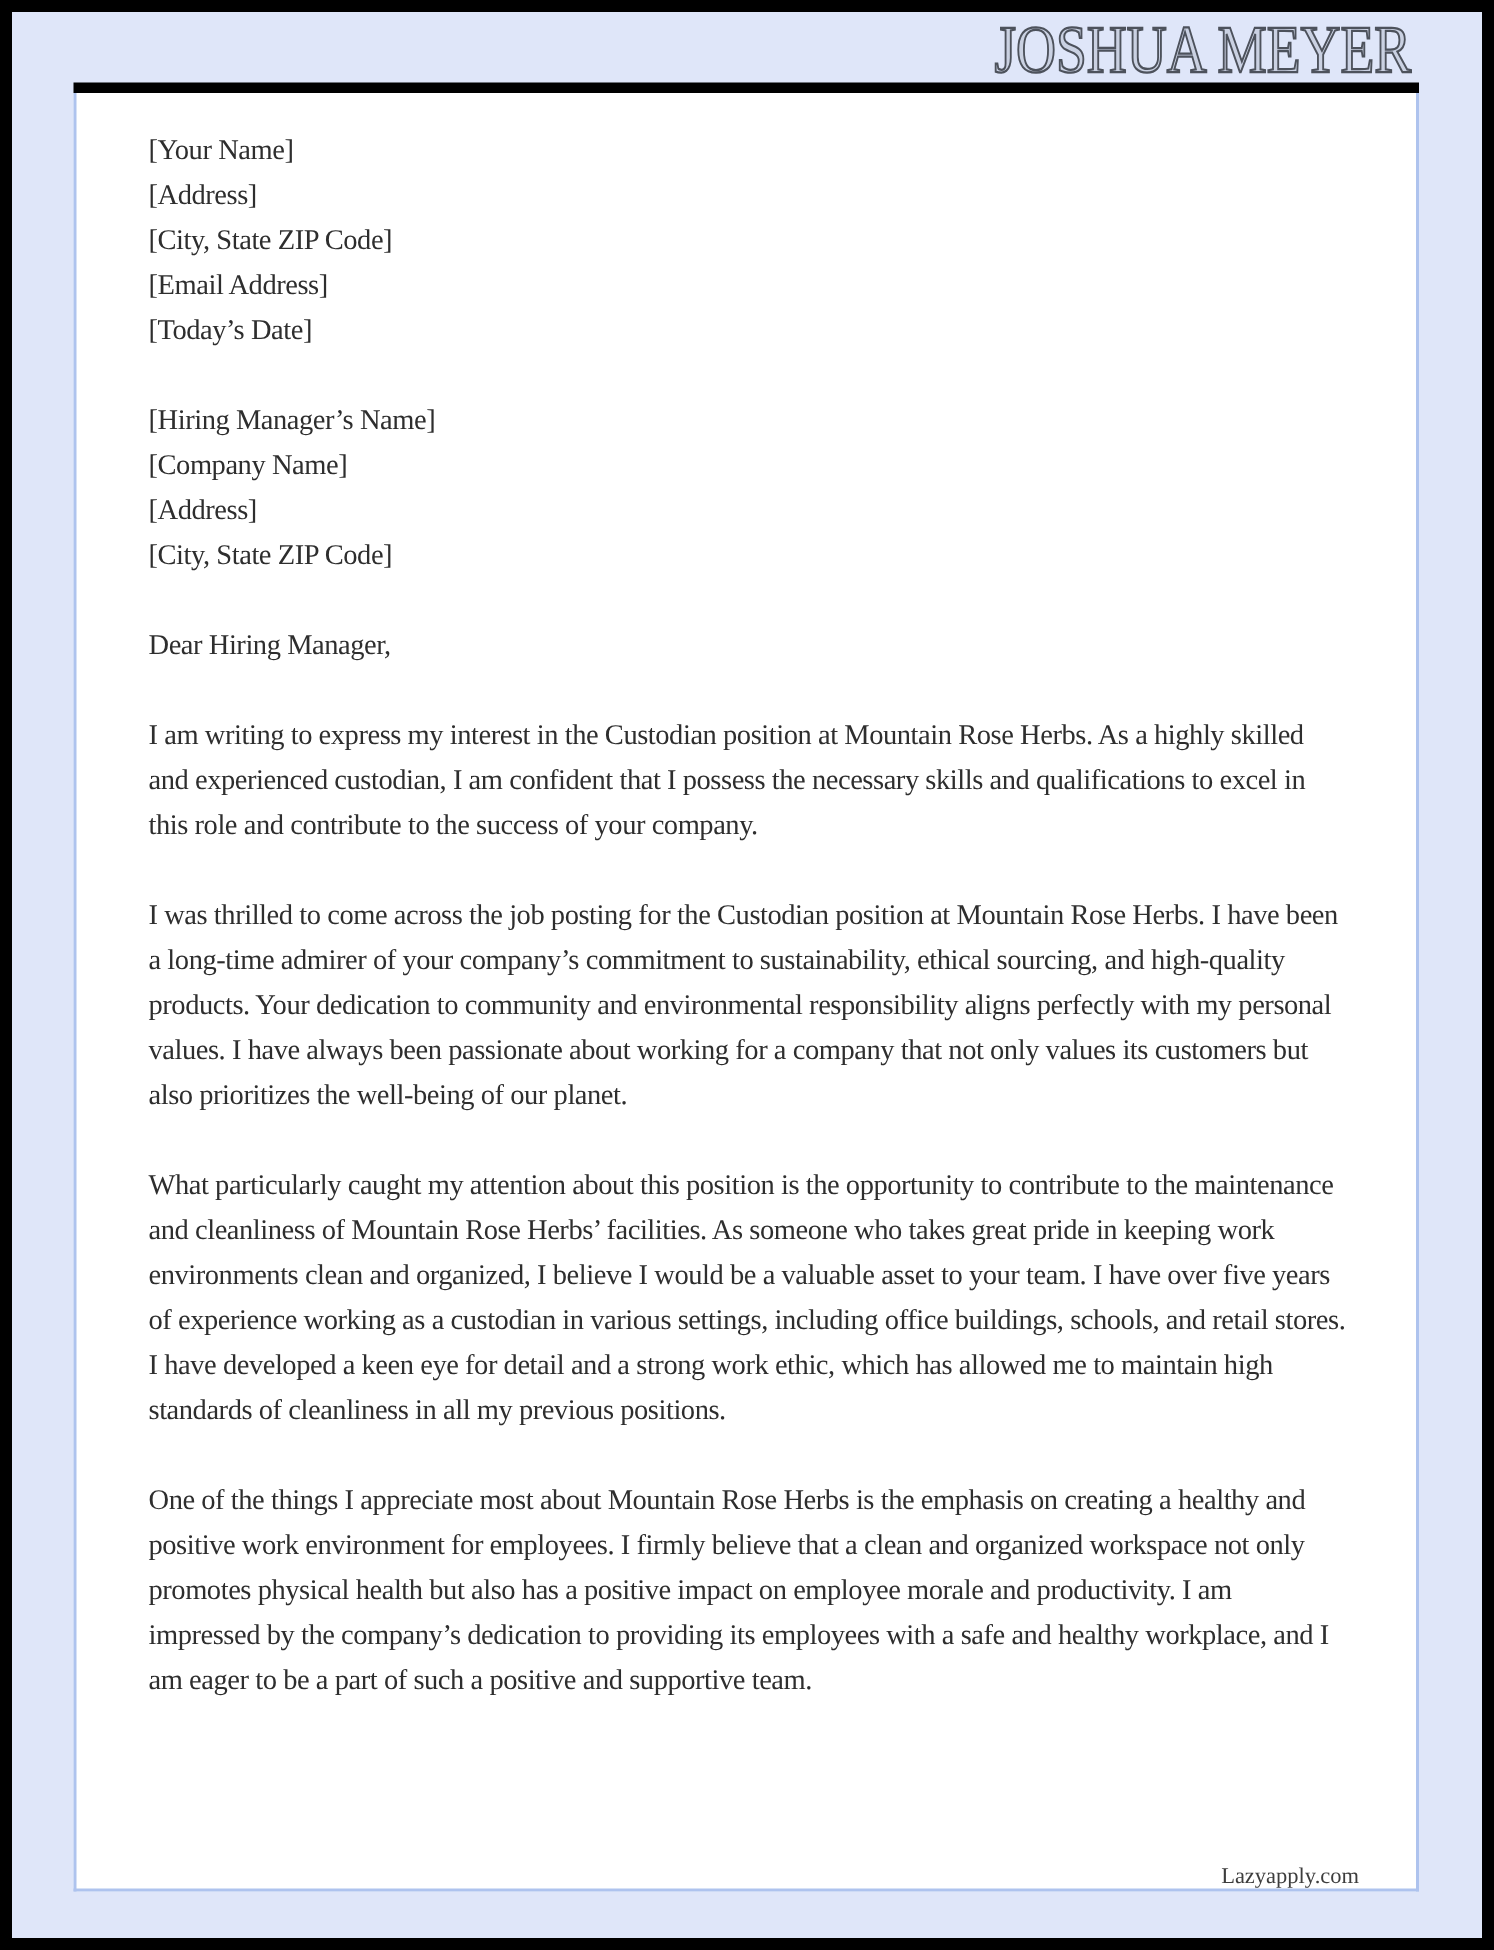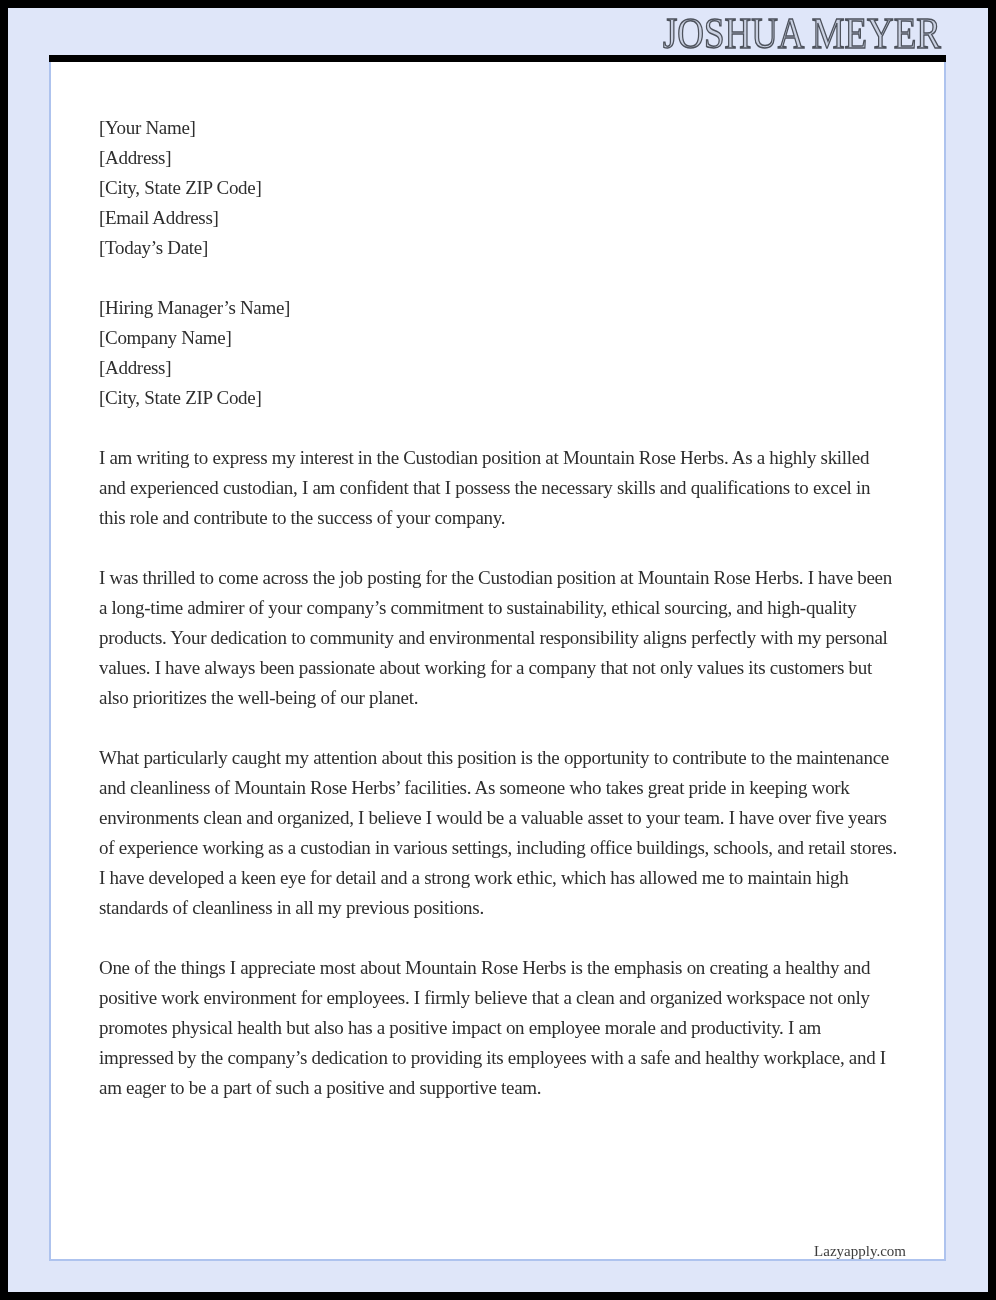--- a/index.html
+++ b/index.html
@@ -44,21 +44,21 @@
   .doc {
     position: absolute;
     left: 41px;
     top: 54px;
     width: 897px;
     height: 1199px;
     box-sizing: border-box;
     background: var(--doc-bg, #ffffff);
     border: 2px solid var(--doc-border, #aec3ee);
     border-top: none;
-    padding: 51px 46px 0 48px;
+    padding: 24px 46px 0 48px;
     overflow: hidden;
     color: var(--text, #2e2e2e);
     font-size: 19px;
     line-height: 30px;
     letter-spacing: -0.3px;
   }
 
   .block { margin: 0 0 30px 0; }
   .pre   { white-space: pre-line; }
 
@@ -88,20 +88,21 @@
 [Address]
 [City, State ZIP Code]
 [Email Address]
 [Today’s Date]</div>
 
     <div class="block pre">[Hiring Manager’s Name]
 [Company Name]
 [Address]
 [City, State ZIP Code]</div>
 
+    <div class="block">Dear Hiring Manager,</div>
 
     <p class="block">I am writing to express my interest in the Custodian position at Mountain Rose Herbs. As a highly skilled and experienced custodian, I am confident that I possess the necessary skills and qualifications to excel in this role and contribute to the success of your company.</p>
 
     <p class="block">I was thrilled to come across the job posting for the Custodian position at Mountain Rose Herbs. I have been a long-time admirer of your company’s commitment to sustainability, ethical sourcing, and high-quality products. Your dedication to community and environmental responsibility aligns perfectly with my personal values. I have always been passionate about working for a company that not only values its customers but also prioritizes the well-being of our planet.</p>
 
     <p class="block">What particularly caught my attention about this position is the opportunity to contribute to the maintenance and cleanliness of Mountain Rose Herbs’ facilities. As someone who takes great pride in keeping work environments clean and organized, I believe I would be a valuable asset to your team. I have over five years of experience working as a custodian in various settings, including office buildings, schools, and retail stores. I have developed a keen eye for detail and a strong work ethic, which has allowed me to maintain high standards of cleanliness in all my previous positions.</p>
 
     <p class="block">One of the things I appreciate most about Mountain Rose Herbs is the emphasis on creating a healthy and positive work environment for employees. I firmly believe that a clean and organized workspace not only promotes physical health but also has a positive impact on employee morale and productivity. I am impressed by the company’s dedication to providing its employees with a safe and healthy workplace, and I am eager to be a part of such a positive and supportive team.</p>
 
   </div>

